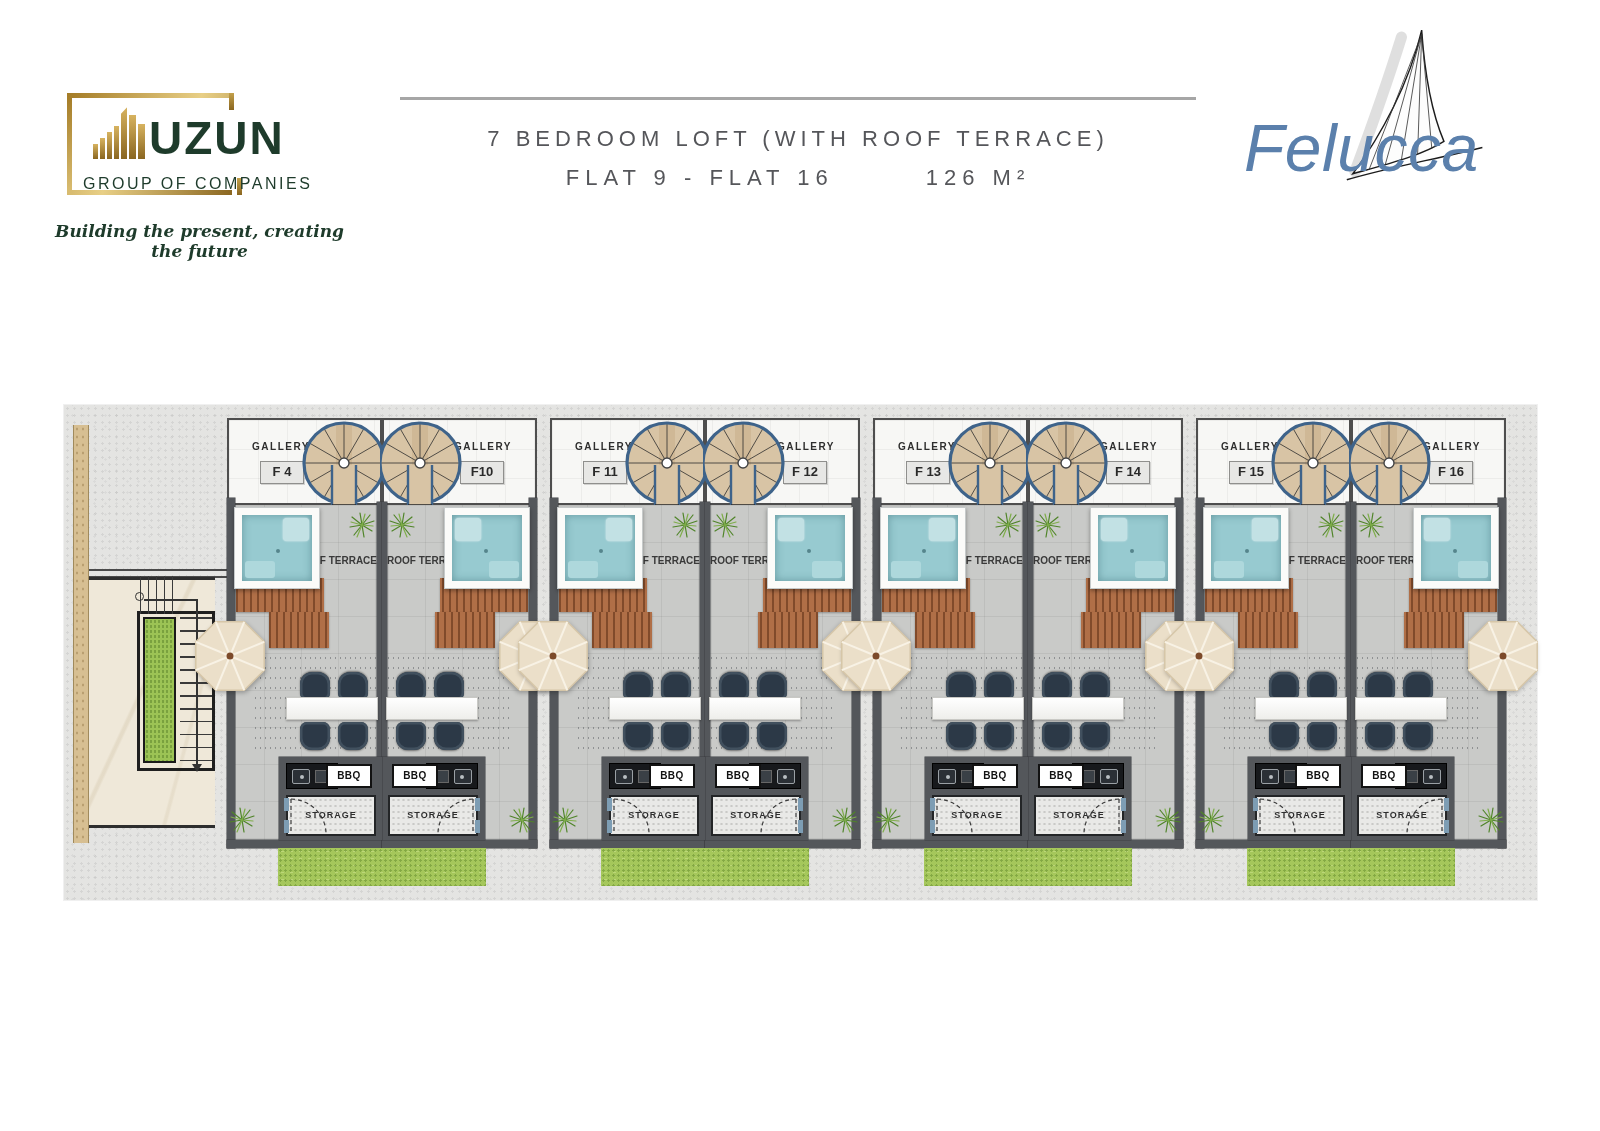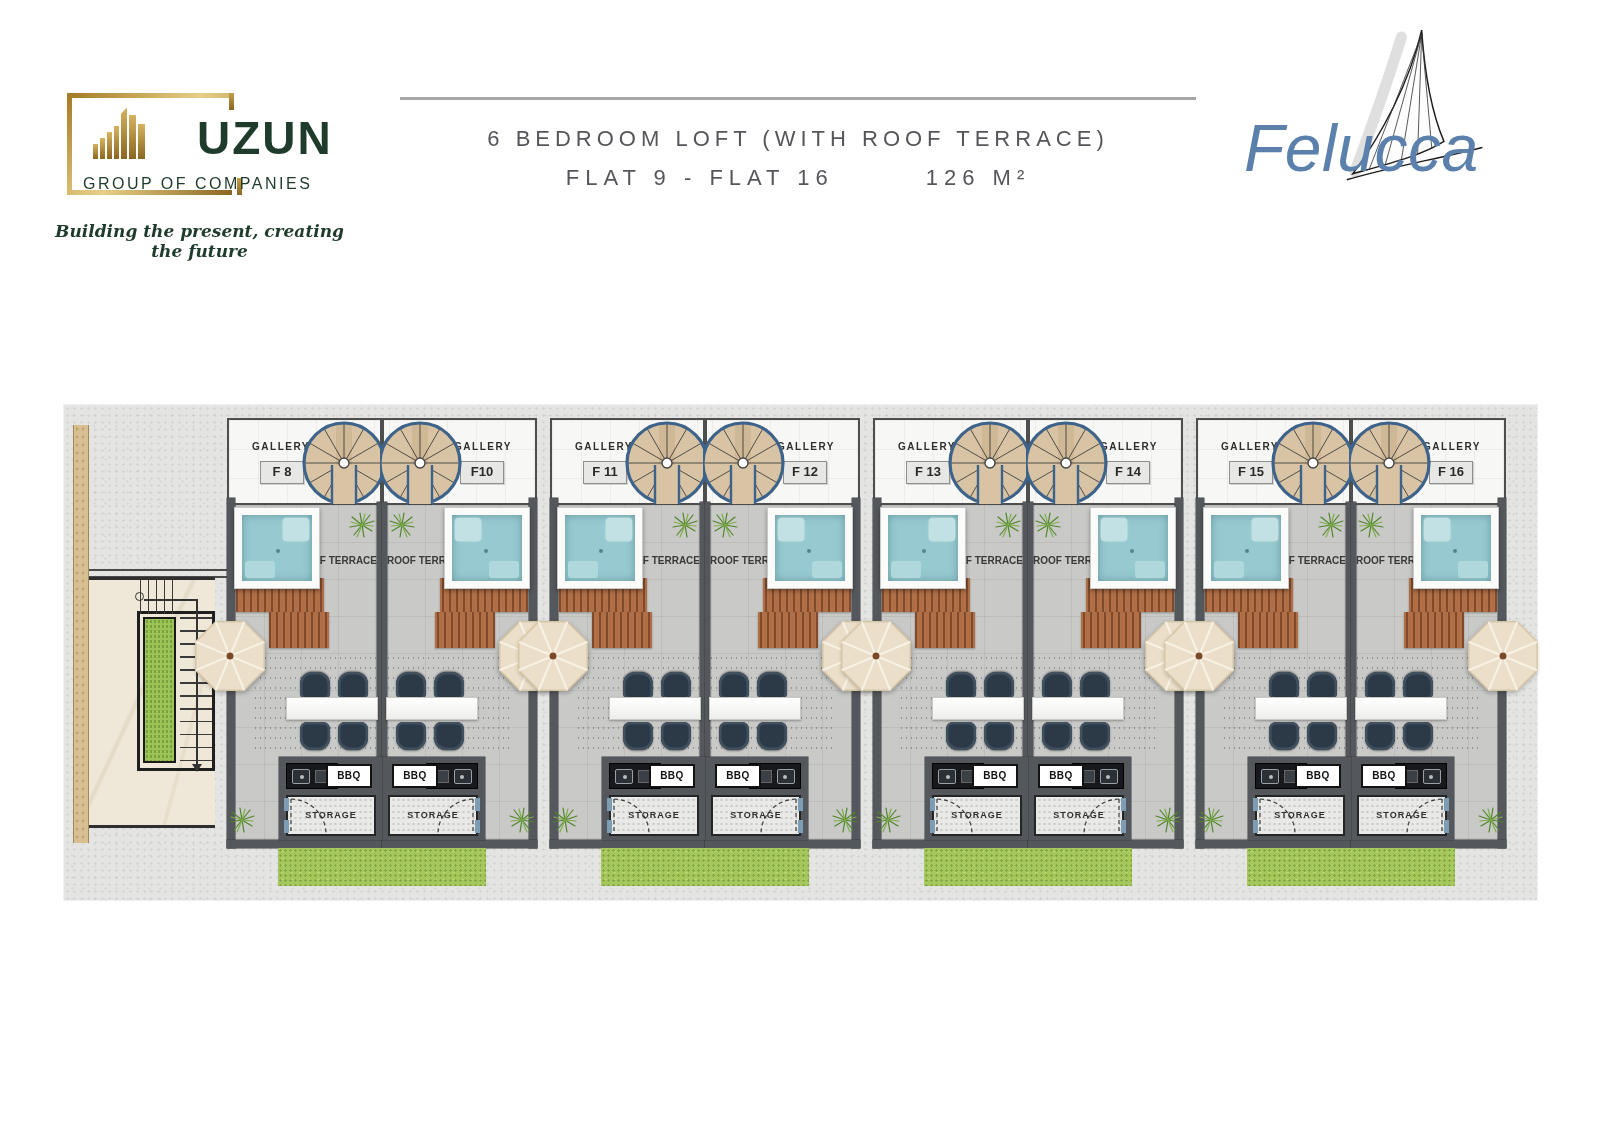--- a/index.html
+++ b/index.html
@@ -16,21 +16,21 @@
   .uzun .stub.t { left:182px; top:18px; }
   .uzun .stub.b { left:190px; top:103px; }
   .uzun .bars { position:absolute; left:46px; top:32px; width:52px; height:52px;
       display:flex; align-items:flex-end; gap:2px; }
   .uzun .bars i { display:block; width:5px; background:linear-gradient(180deg,#d7b360,#8a6620); }
   .uzun .bars i:nth-child(1){height:15px;} .uzun .bars i:nth-child(2){height:21px;}
   .uzun .bars i:nth-child(3){height:27px;} .uzun .bars i:nth-child(4){height:33px;}
   .uzun .bars i:nth-child(5){height:52px; width:7px; clip-path:polygon(0 14%,100% 0,100% 100%,0 100%);}
   .uzun .bars i:nth-child(6){height:44px; width:7px;} .uzun .bars i:nth-child(7){height:35px; width:7px;}
   .uzun .name { position:absolute; left:102px; top:36px; font-size:46px; font-weight:700;
-      letter-spacing:2px; color:#1e3b2b;margin-left:48px; }
+      letter-spacing:2px; color:#1e3b2b; }
   .uzun .group { position:absolute; left:36px; top:100px; width:254px; 
       font-size:16px; letter-spacing:2.5px; color:#1e3b2b; }
   .uzun .tagline { position:absolute; left:0; top:146px; width:305px; text-align:center;
       font-family:"DejaVu Serif", serif; font-style:italic; font-weight:700;
       font-size:17px; color:#1e3b2b; }
 
   .title-block { position:absolute; left:400px; top:84px; width:796px; }
   .title-block .title { text-align:center; font-size:30px; font-weight:700; color:#4b4c50;
       letter-spacing:7px; word-spacing:14px; white-space:nowrap; }
   .title-block .rule { margin-top:13px; height:3px; background:#a6a6a6; }
@@ -219,21 +219,21 @@
         <i></i>
         <i></i>
     </div>
     <div class="name">UZUN</div>
     <div class="group">GROUP OF COMPANIES</div>
     <div class="tagline">Building the present, creating the future</div>
   </div>
 
   <div class="title-block">
     <div class="rule"></div>
-    <div class="sub1">6 BEDROOM LOFT (WITH ROOF TERRACE)</div>
+    <div class="sub1">7 BEDROOM LOFT (WITH ROOF TERRACE)</div>
     <div class="sub2">
       <span>FLAT 9 - FLAT 16</span>
       <span>126 M²</span>
     </div>
   </div>
 
   <div class="felucca">
     <svg class="sail" viewBox="0 0 155 170">
       <path class="sail-shadow" d="M 72,15 C 58,60 42,105 26,148"></path>
       <path class="sail-body" d="M 92,8 C 80,60 52,112 24,150 C 60,140 92,132 114,118 C 103,92 95,52 92,8 Z"></path>
@@ -264,21 +264,21 @@
         <div class="s-vline"></div>
         <div class="s-arrow"></div>
       </div>
     </div>
 
     <div class="pairs">
       <div class="pair">
           <div class="unit">
     <div class="gallery">
       <div class="glabel txt">GALLERY</div>
-      <div class="badge txt">F 8</div>
+      <div class="badge txt">F 4</div>
       <svg class="stair" viewBox="0 0 84 88">
         <circle class="st-wood" cx="44" cy="44" r="40"></circle>
         <rect class="st-grain" x="36" y="5" width="16" height="78"></rect>
         <g class="spokes">
           <line x1="44" y1="44" x2="84" y2="44"></line>
                   <line x1="44" y1="44" x2="78.6" y2="64"></line>
           <line x1="44" y1="44" x2="64" y2="78.6"></line>
                   <line x1="44" y1="44" x2="44" y2="84"></line>
           <line x1="44" y1="44" x2="24" y2="78.6"></line>
                   <line x1="44" y1="44" x2="9.4" y2="64"></line>

